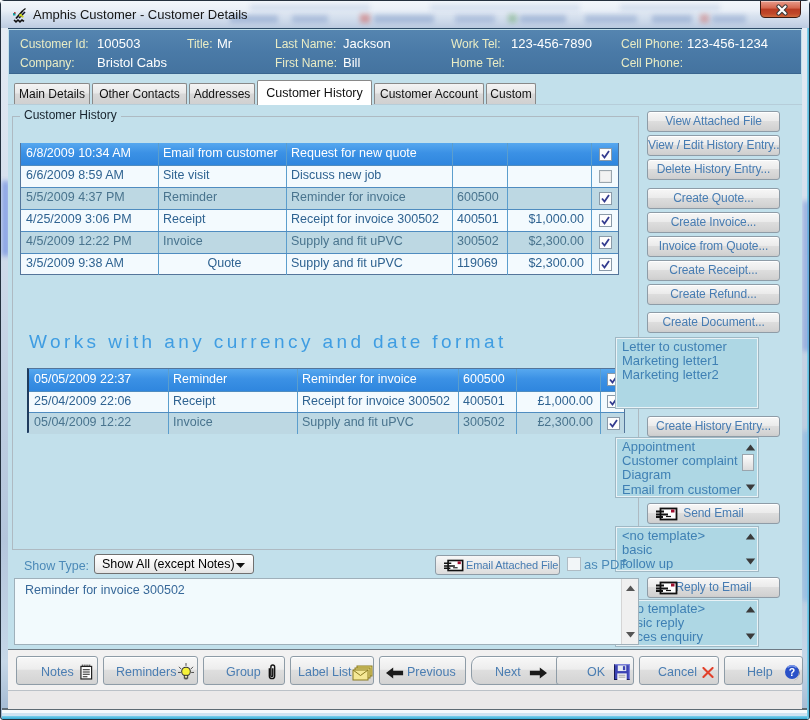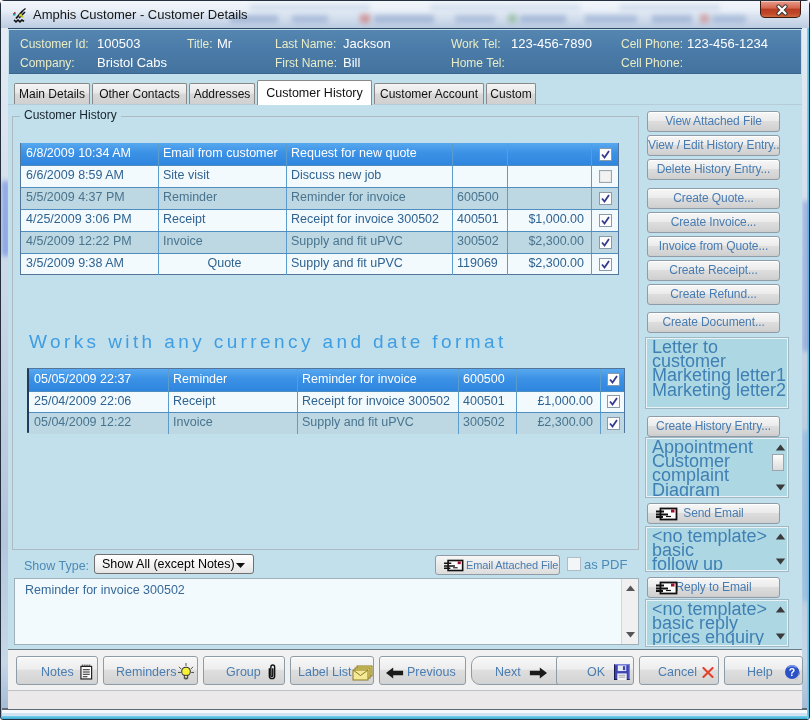--- a/index.html
+++ b/index.html
@@ -53,21 +53,21 @@
 #t1head i { position:absolute; top:1px; bottom:1px; width:1px; background:#e6edf5; font-style:normal; }
 
 
 .cb { position:absolute; width:13px; height:13px; }
 
 
 #h2 { position:absolute; left:21px; top:302px; font-size:19px; color:#3f9de2; letter-spacing:3.4px; }
 
 
 .btn { position:absolute; left:639px; width:133px; height:21px; background:linear-gradient(180deg,#f7f7f7 0%,#ebebeb 45%,#dddddd 50%,#d2d2d2 90%,#cccccc 100%); border:1px solid #8e9ca7; border-radius:3px; font-size:12px; letter-spacing:-0.1px; color:#477cb2; text-align:center; line-height:19px; white-space:nowrap; box-shadow:inset 0 1px 0 #fff; }
-.listbox { position:absolute; left:638px; width:142px; background:#aed7e4; border:1px solid #e9f2f6; outline:1px solid #9fb8c4; font-size:18px; color:#3f80b4; line-height:14.2px; padding:1px 0 0 5px; overflow:hidden; }
+.listbox { position:absolute; left:608px; width:142px; background:#aed7e4; border:1px solid #e9f2f6; outline:1px solid #9fb8c4; font-size:13px; color:#3f80b4; line-height:14.2px; padding:1px 0 0 5px; overflow:hidden; }
 
 
 .sbar { position:absolute; right:1px; top:1px; bottom:1px; width:15px; }
 .sarrow { position:absolute; left:1px; width:13px; height:7px; }
 
 
 #showtype { position:absolute; font-size:12.5px; color:#4c8ab8; left:16px; top:530px; }
 #dropdown { position:absolute; left:86px; top:525px; width:160px; height:20px; background:linear-gradient(180deg,#ffffff 0%,#f2f2f2 60%,#e4e4e4 100%); border:1px solid #707070; border-radius:3px; font-size:12.5px; color:#000; line-height:18px; padding-left:7px; }
 #emailbtn { position:absolute; left:427px; top:526px; width:125px; height:20px; background:linear-gradient(180deg,#f7f7f7 0%,#e9e9e9 50%,#dcdcdc 100%); border:1px solid #8e9ca7; border-radius:3px; font-size:11px; letter-spacing:-0.1px; color:#477cb2; line-height:18px; white-space:nowrap; }
 #textarea { position:absolute; left:6px; top:549px; width:625px; height:67px; background:#f2fafd; border:1px solid #9fb0ba; }

